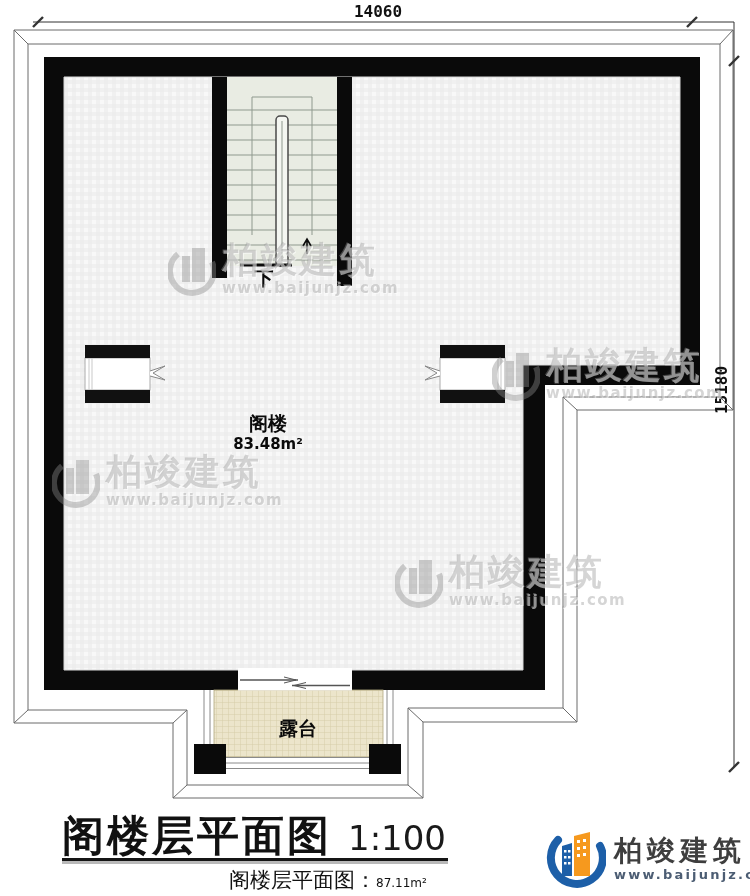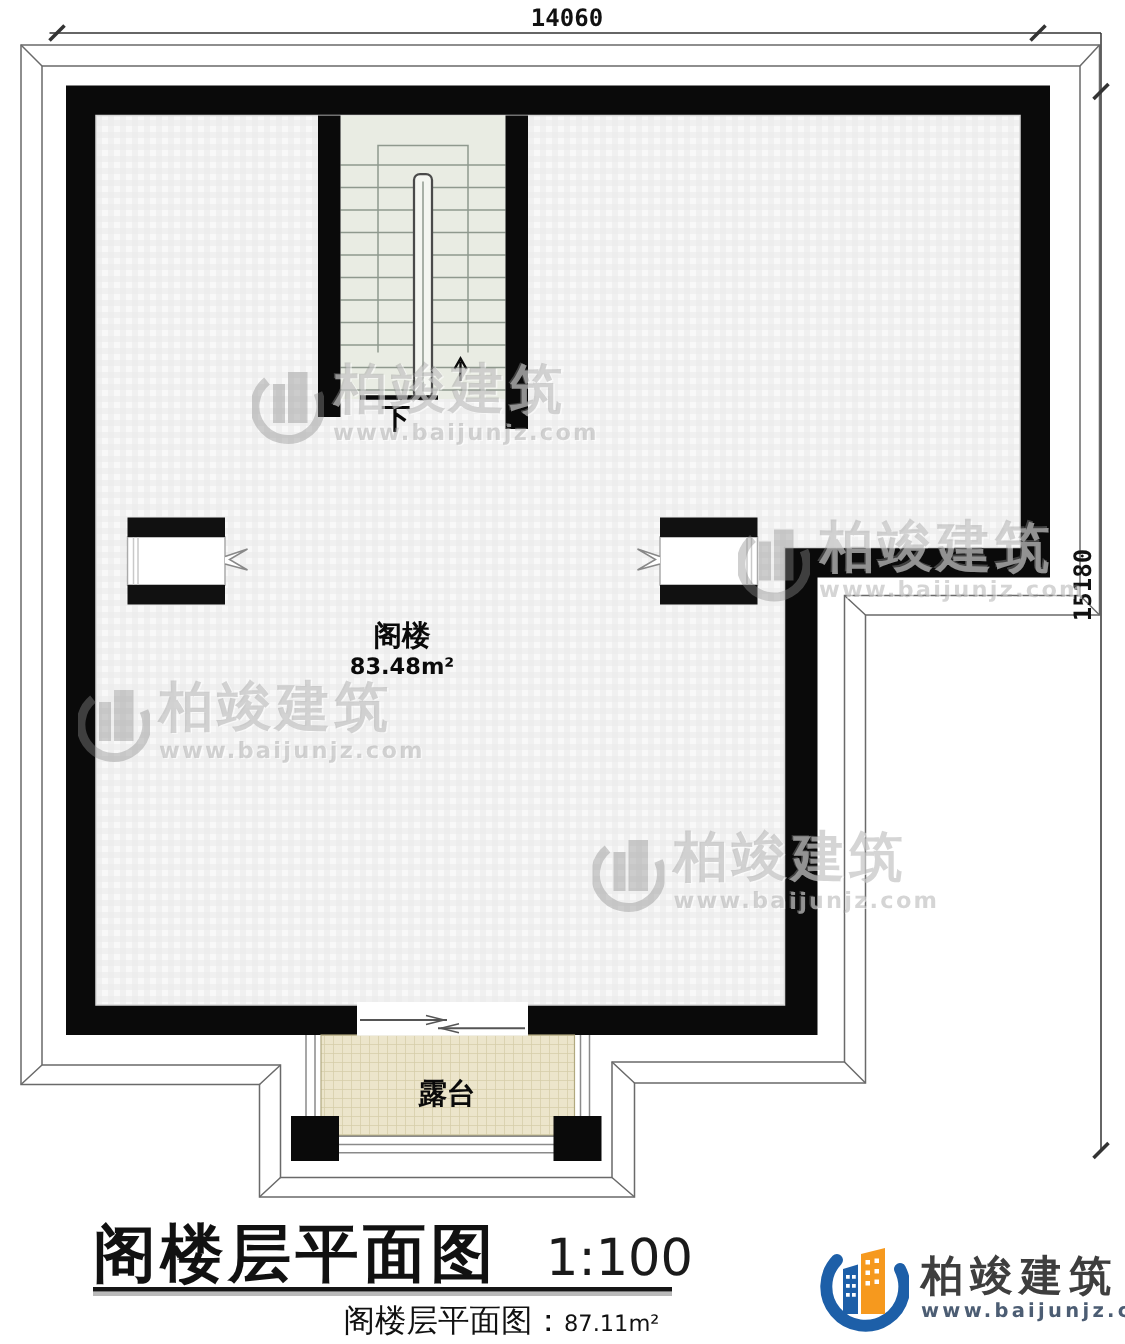--- a/index.html
+++ b/index.html
@@ -13,26 +13,26 @@
       color:rgba(150,150,150,.40);pointer-events:none;z-index:5;}
   .wm .wm-icon{flex:0 0 auto;opacity:.45;}
   .wm .wm-name{font-size:36px;font-weight:bold;letter-spacing:3px;line-height:40px;
                text-shadow:1px 1px 0 rgba(255,255,255,.55);white-space:nowrap;}
   .wm .wm-url{font-size:15px;font-weight:bold;letter-spacing:1.5px;line-height:16px;
               text-shadow:1px 1px 0 rgba(255,255,255,.55);white-space:nowrap;}
 
   
   .titlebar{position:absolute;left:62px;top:808px;white-space:nowrap;z-index:6;}
   .titlebar .title{font-size:42px;font-weight:bold;color:#111;letter-spacing:3px;margin-top:24px;}
-  .titlebar .scale{font-size:34px;font-weight:400;color:#1a1a1a;margin-left:32px;}
+  .titlebar .scale{font-size:34px;font-weight:400;color:#1a1a1a;margin-left:16px;}
   .title-rule{position:absolute;left:62px;top:858px;width:386px;height:3px;
               background:#151515;box-shadow:0 3px 0 #b9b9b9;z-index:6;}
   .area-line{position:absolute;left:229px;top:866px;font-size:21px;color:#111;
              white-space:nowrap;z-index:6;}
-  .area-line .val{font-size:15px;}
+  .area-line .val{font-size:12px;}
 
   
   .logo{position:absolute;left:544px;top:826px;display:flex;align-items:center;gap:8px;z-index:6;}
   .logo .lg-text{display:flex;flex-direction:column;}
   .logo .lg-name{font-size:28px;font-weight:bold;color:#3e3e3e;letter-spacing:5px;line-height:32px;white-space:nowrap;}
   .logo .lg-url{font-size:13px;font-weight:bold;color:#4c5d73;letter-spacing:2.2px;line-height:15px;white-space:nowrap;}
 </style>
 </head>
 <body>
 

